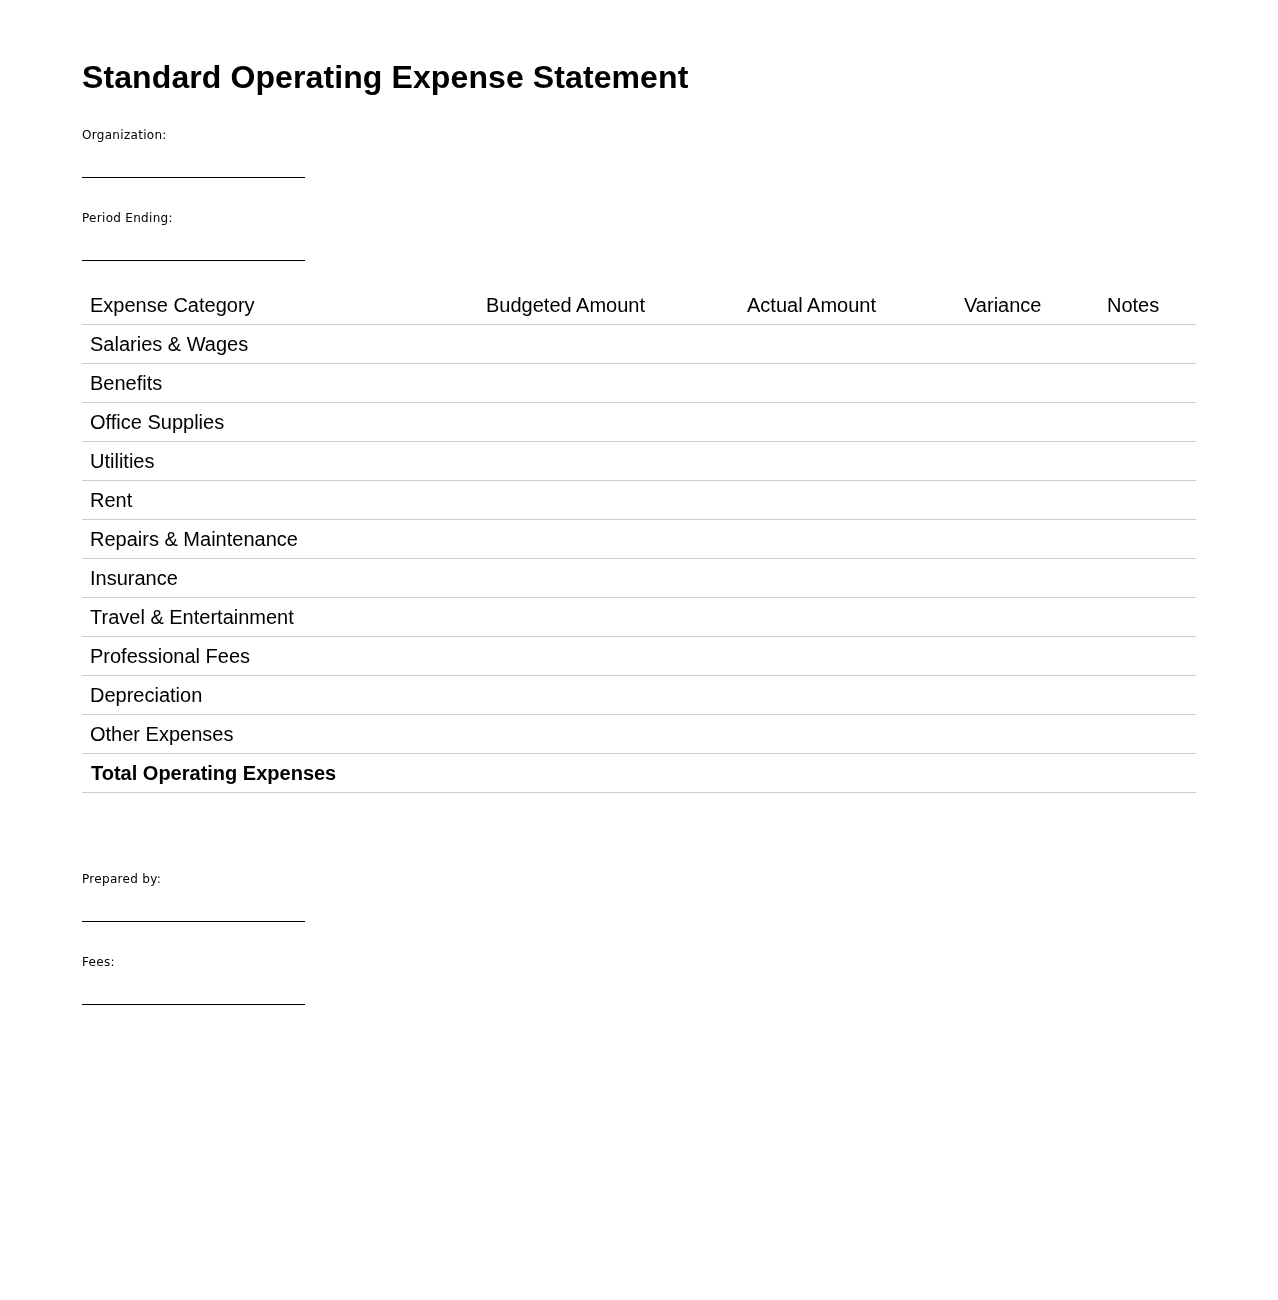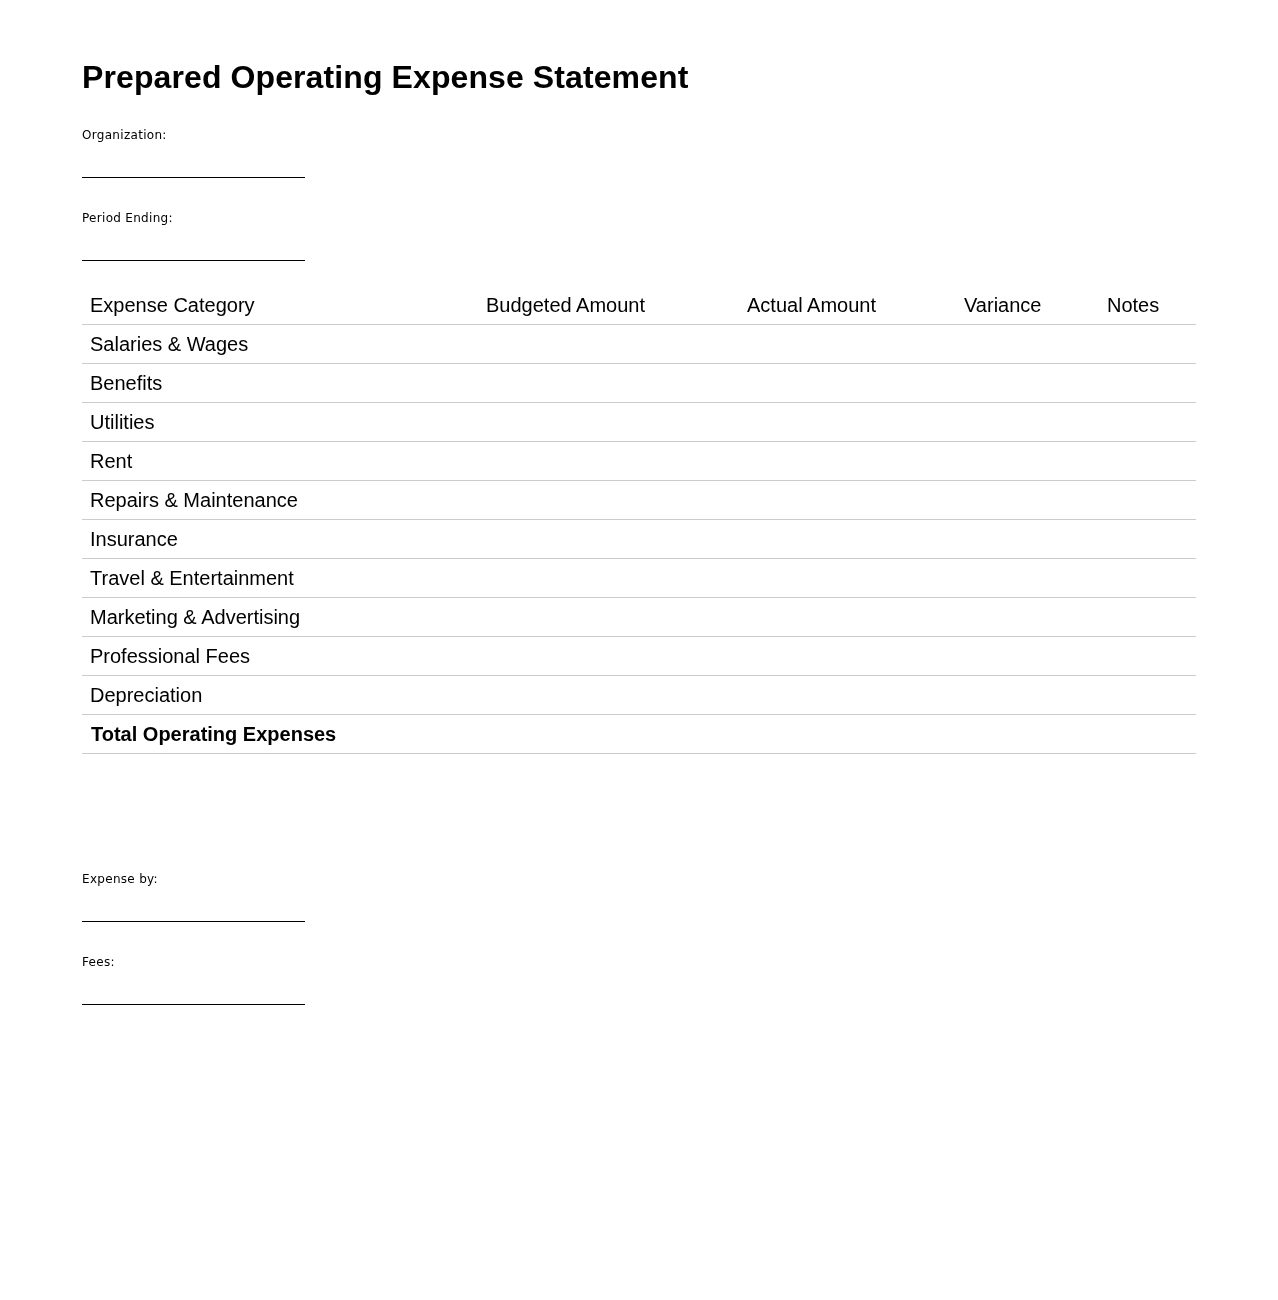--- a/index.html
+++ b/index.html
@@ -29,21 +29,21 @@
   }
   th { height: 38px; }
   td.total { font-weight: bold; padding-left: 9px; }
   col.c1 { width: 396px; } col.c2 { width: 261px; } col.c3 { width: 217px; }
   col.c4 { width: 143px; } col.c5 { width: 97px; }
 </style>
 </head>
 <body>
 
 <div class="page">
-  <h1>Prepared Operating Expense Statement</h1>
+  <h1>Standard Operating Expense Statement</h1>
 
   <div class="field-label" style="top:128px">Organization:</div>
   <div class="field-line" style="top:177px"></div>
 
   <div class="field-label" style="top:211px">Period Ending:</div>
   <div class="field-line" style="top:260px"></div>
 
   <table>
     <colgroup>
         <col class="c1">
@@ -64,20 +64,27 @@
     <tbody id="rows">
         <tr>
           <td>Salaries &amp; Wages</td>
           <td></td>
           <td></td>
           <td></td>
           <td></td>
         </tr>
         <tr>
           <td>Benefits</td>
+          <td></td>
+          <td></td>
+          <td></td>
+          <td></td>
+        </tr>
+        <tr>
+          <td>Office Supplies</td>
           <td></td>
           <td></td>
           <td></td>
           <td></td>
         </tr>
         <tr>
           <td>Utilities</td>
           <td></td>
           <td></td>
           <td></td>
@@ -105,48 +112,48 @@
           <td></td>
         </tr>
         <tr>
           <td>Travel &amp; Entertainment</td>
           <td></td>
           <td></td>
           <td></td>
           <td></td>
         </tr>
         <tr>
-          <td>Marketing &amp; Advertising</td>
-          <td></td>
-          <td></td>
-          <td></td>
-          <td></td>
-        </tr>
-        <tr>
           <td>Professional Fees</td>
           <td></td>
           <td></td>
           <td></td>
           <td></td>
         </tr>
         <tr>
           <td>Depreciation</td>
+          <td></td>
+          <td></td>
+          <td></td>
+          <td></td>
+        </tr>
+        <tr>
+          <td>Other Expenses</td>
           <td></td>
           <td></td>
           <td></td>
           <td></td>
         </tr>
         <tr>
           <td class="total">Total Operating Expenses</td>
           <td></td>
           <td></td>
           <td></td>
           <td></td>
         </tr>
       </tbody>
   </table>
 
-  <div class="field-label" style="top:872px">Expense by:</div>
+  <div class="field-label" style="top:872px">Prepared by:</div>
   <div class="field-line" style="top:921px"></div>
 
   <div class="field-label" style="top:955px">Fees:</div>
   <div class="field-line" style="top:1004px"></div>
 </div>
 
 </body></html>

